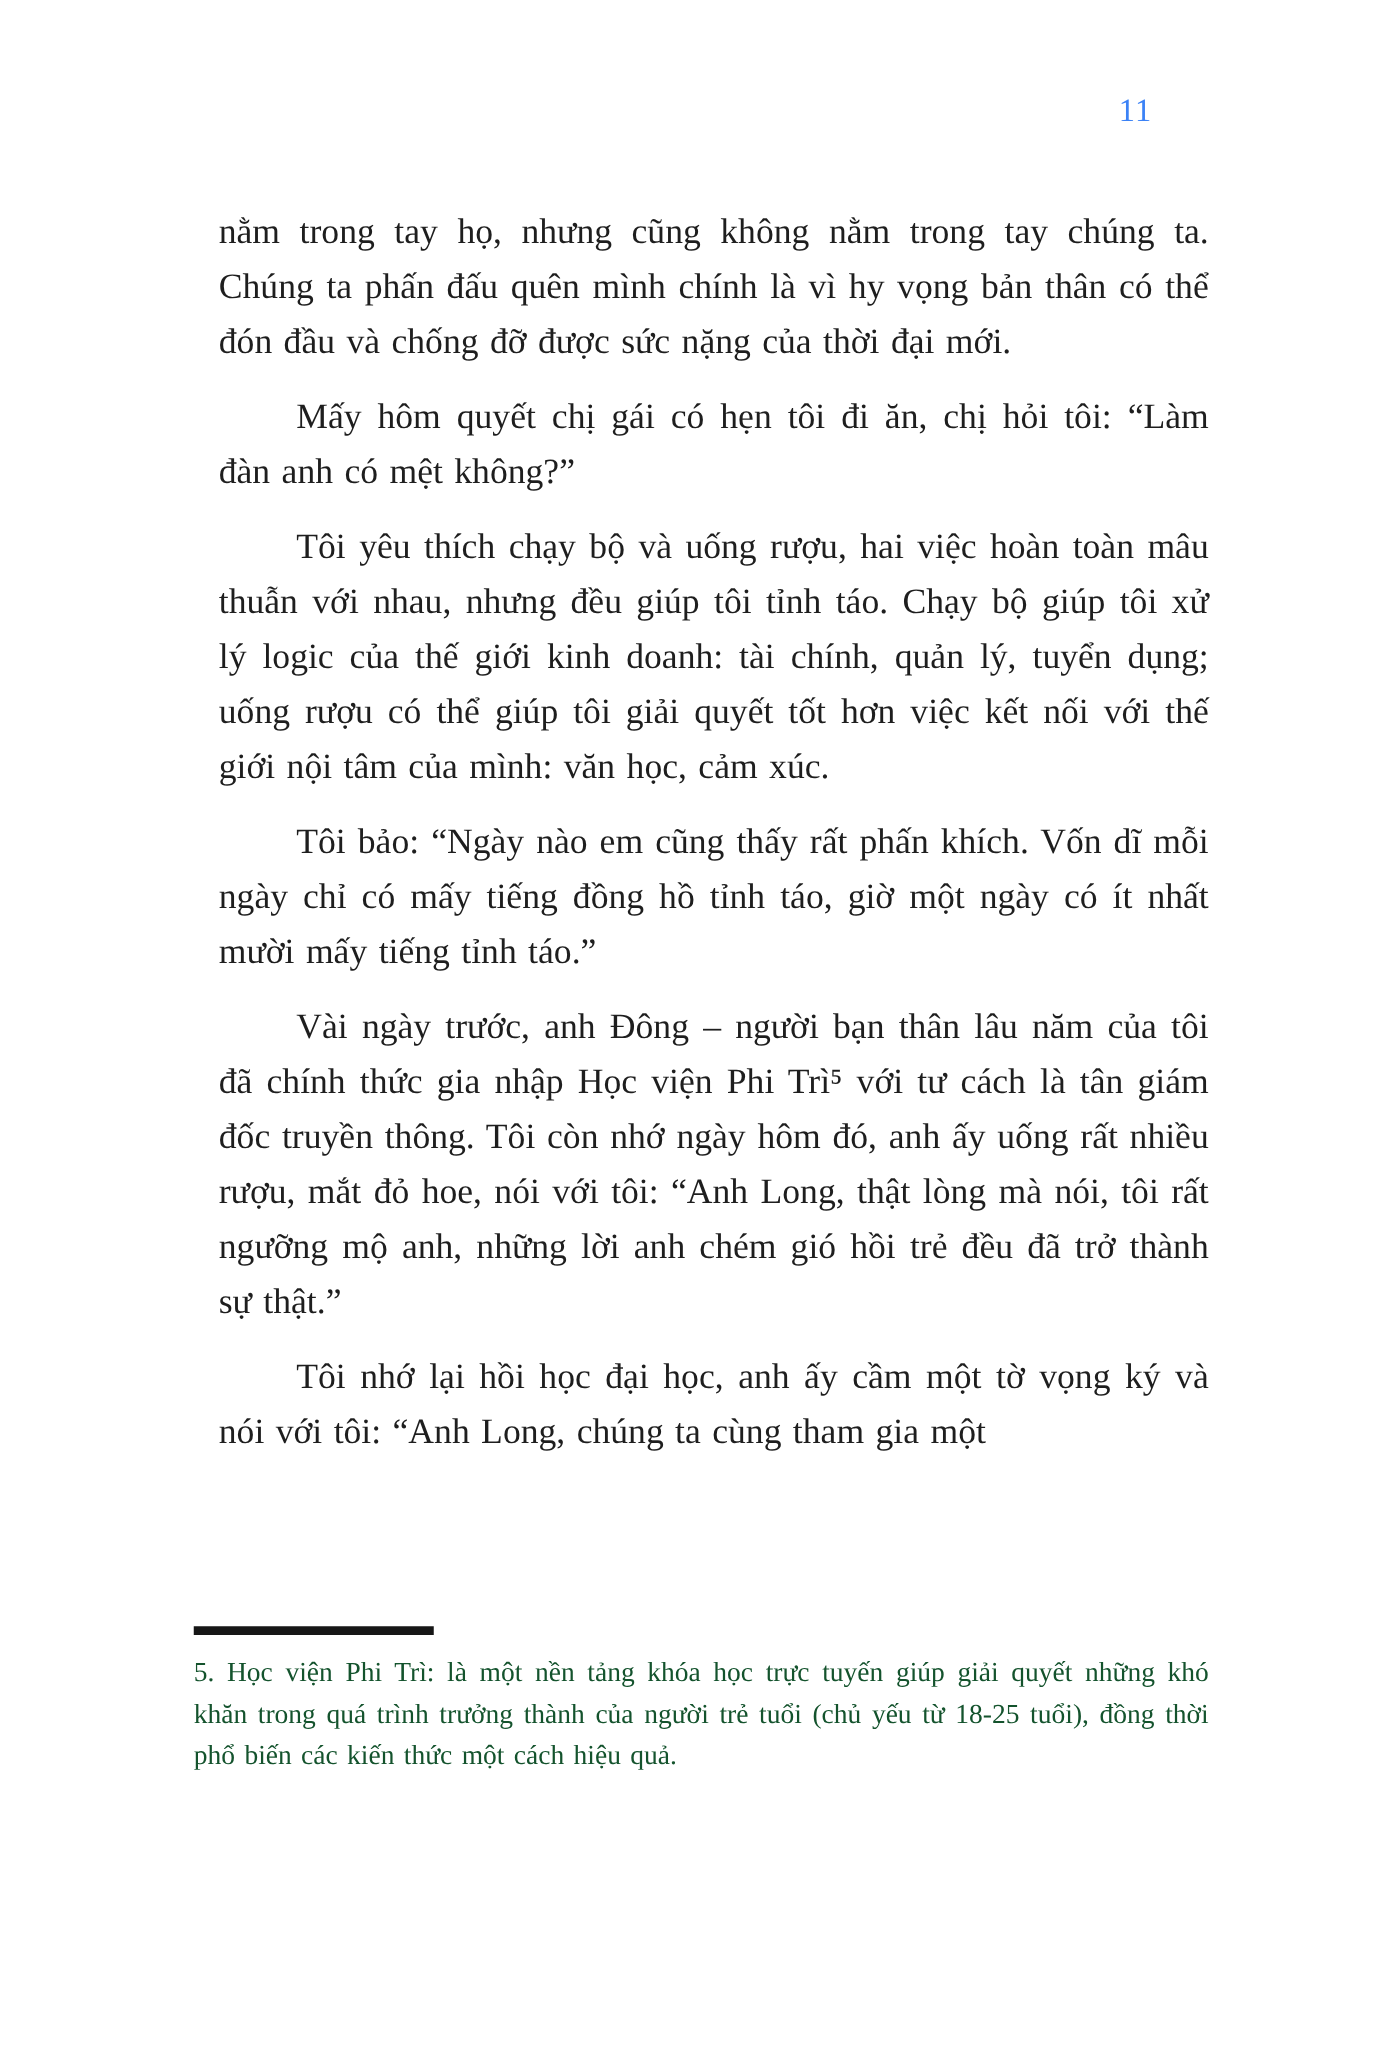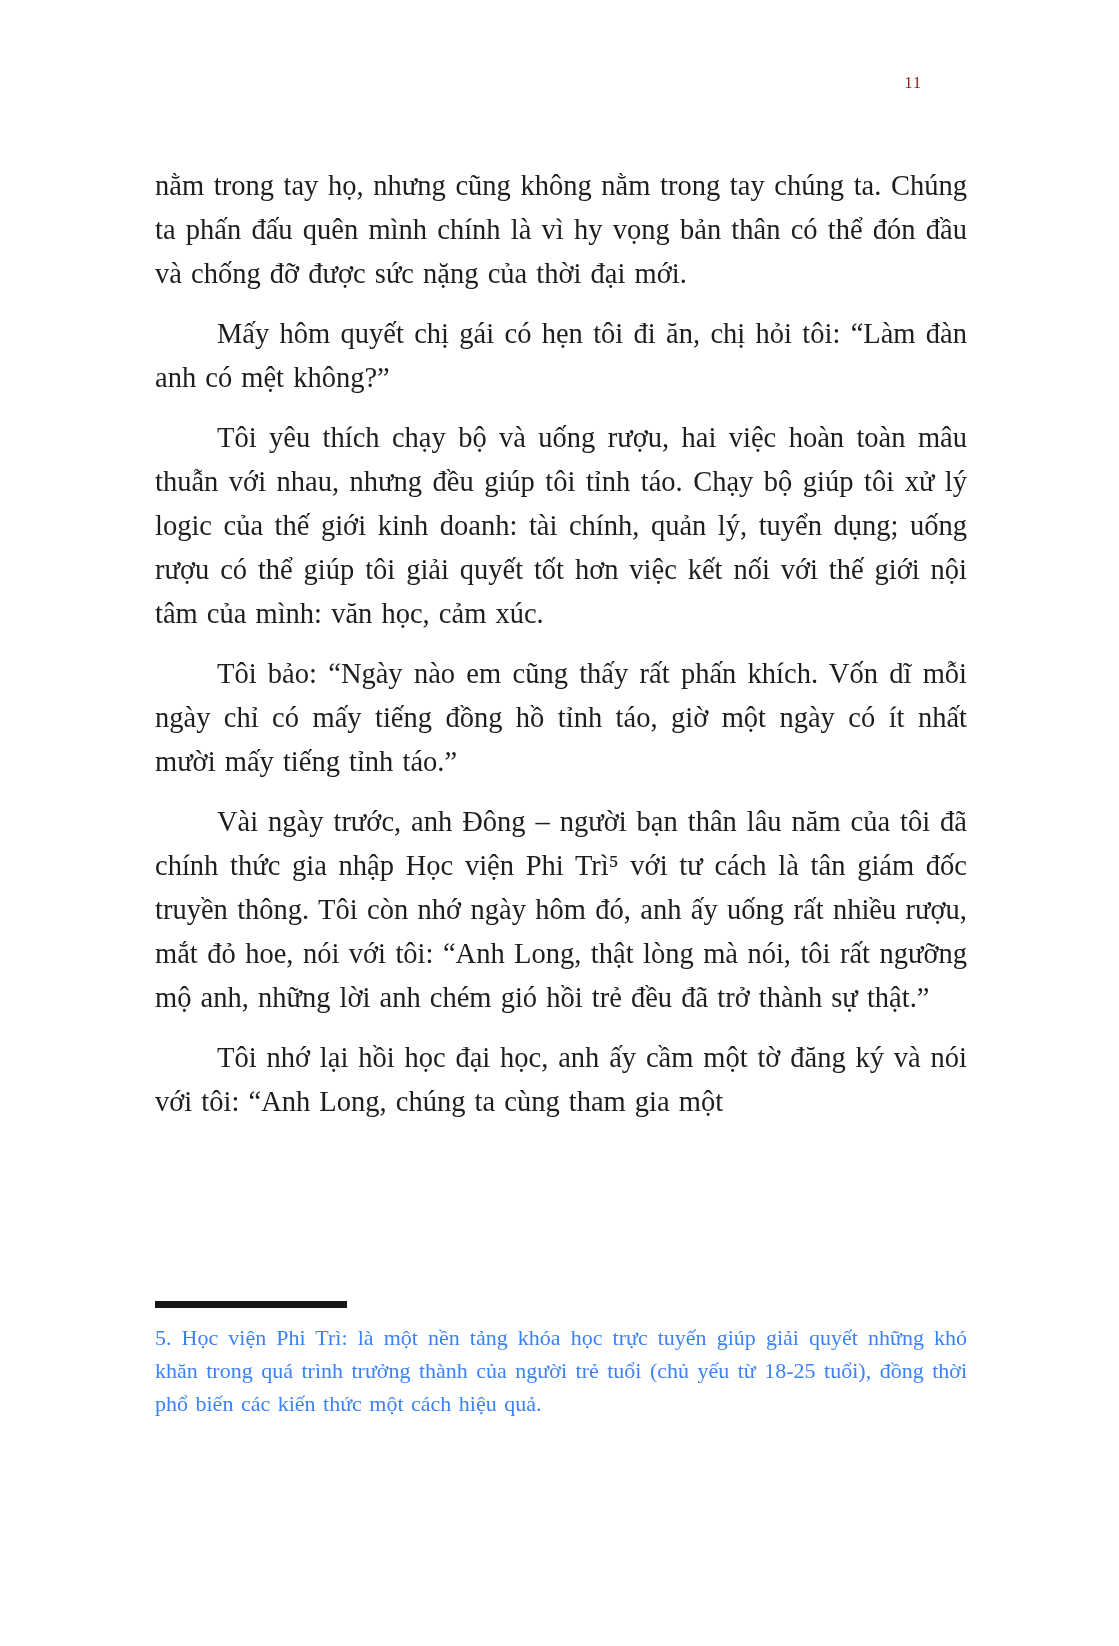--- a/index.html
+++ b/index.html
@@ -11,76 +11,77 @@
     margin: 0 auto;
     background: #ffffff;
     overflow: hidden;
     font-family: "Liberation Serif", "DejaVu Serif", serif;
     color: #1c1c1c;
   }
   .page-number {
     position: absolute;
     top: 74px;
     right: 197px;
-    font-size: 16px;
-    color: #7f1d1d;
+    font-size: 26px;
+    color: #3b82f6;
     letter-spacing: 1px;
   }
   .body-text {
     position: absolute;
     top: 164px;
     left: 155px;
     width: 812px;
     font-size: 28.5px;
     line-height: 44px;
     text-align: justify;
     color: #1e1e1e;
   }
   .para {
     text-indent: 62px;
     margin-bottom: 16px;
     word-spacing: 2px;
+    margin-left: 20px;
   }
   .para.no-indent {
     text-indent: 0;
   }
   .footnote-block {
     position: absolute;
     top: 1301px;
     left: 155px;
     width: 812px;
   }
   .footnote-rule {
     width: 192px;
     height: 7px;
     background: #161616;
     margin-bottom: 13px;
   }
   .footnote-text {
     font-size: 22px;
     line-height: 33px;
     text-align: justify;
-    color: #3b82f6;
+    color: #14532d;
     word-spacing: 2px;
   }
 </style>
 </head>
 <body>
 
 <div class="page">
 
   <div class="page-number">11</div>
 
   <div class="body-text">
     <p class="para no-indent">nằm trong tay họ, nhưng cũng không nằm trong tay chúng ta. Chúng ta phấn đấu quên mình chính là vì hy vọng bản thân có thể đón đầu và chống đỡ được sức nặng của thời đại mới.</p>
     <p class="para">Mấy hôm quyết chị gái có hẹn tôi đi ăn, chị hỏi tôi: “Làm đàn anh có mệt không?”</p>
     <p class="para">Tôi yêu thích chạy bộ và uống rượu, hai việc hoàn toàn mâu thuẫn với nhau, nhưng đều giúp tôi tỉnh táo. Chạy bộ giúp tôi xử lý logic của thế giới kinh doanh: tài chính, quản lý, tuyển dụng; uống rượu có thể giúp tôi giải quyết tốt hơn việc kết nối với thế giới nội tâm của mình: văn học, cảm xúc.</p>
     <p class="para">Tôi bảo: “Ngày nào em cũng thấy rất phấn khích. Vốn dĩ mỗi ngày chỉ có mấy tiếng đồng hồ tỉnh táo, giờ một ngày có ít nhất mười mấy tiếng tỉnh táo.”</p>
     <p class="para">Vài ngày trước, anh Đông – người bạn thân lâu năm của tôi đã chính thức gia nhập Học viện Phi Trì⁵ với tư cách là tân giám đốc truyền thông. Tôi còn nhớ ngày hôm đó, anh ấy uống rất nhiều rượu, mắt đỏ hoe, nói với tôi: “Anh Long, thật lòng mà nói, tôi rất ngưỡng mộ anh, những lời anh chém gió hồi trẻ đều đã trở thành sự thật.”</p>
-    <p class="para">Tôi nhớ lại hồi học đại học, anh ấy cầm một tờ đăng ký và nói với tôi: “Anh Long, chúng ta cùng tham gia một</p>
+    <p class="para">Tôi nhớ lại hồi học đại học, anh ấy cầm một tờ vọng ký và nói với tôi: “Anh Long, chúng ta cùng tham gia một</p>
   </div>
 
   <div class="footnote-block">
     <div class="footnote-rule"></div>
     <p class="footnote-text">5. Học viện Phi Trì: là một nền tảng khóa học trực tuyến giúp giải quyết những khó khăn trong quá trình trưởng thành của người trẻ tuổi (chủ yếu từ 18-25 tuổi), đồng thời phổ biến các kiến thức một cách hiệu quả.</p>
   </div>
 
 </div>
 
 </body></html>

